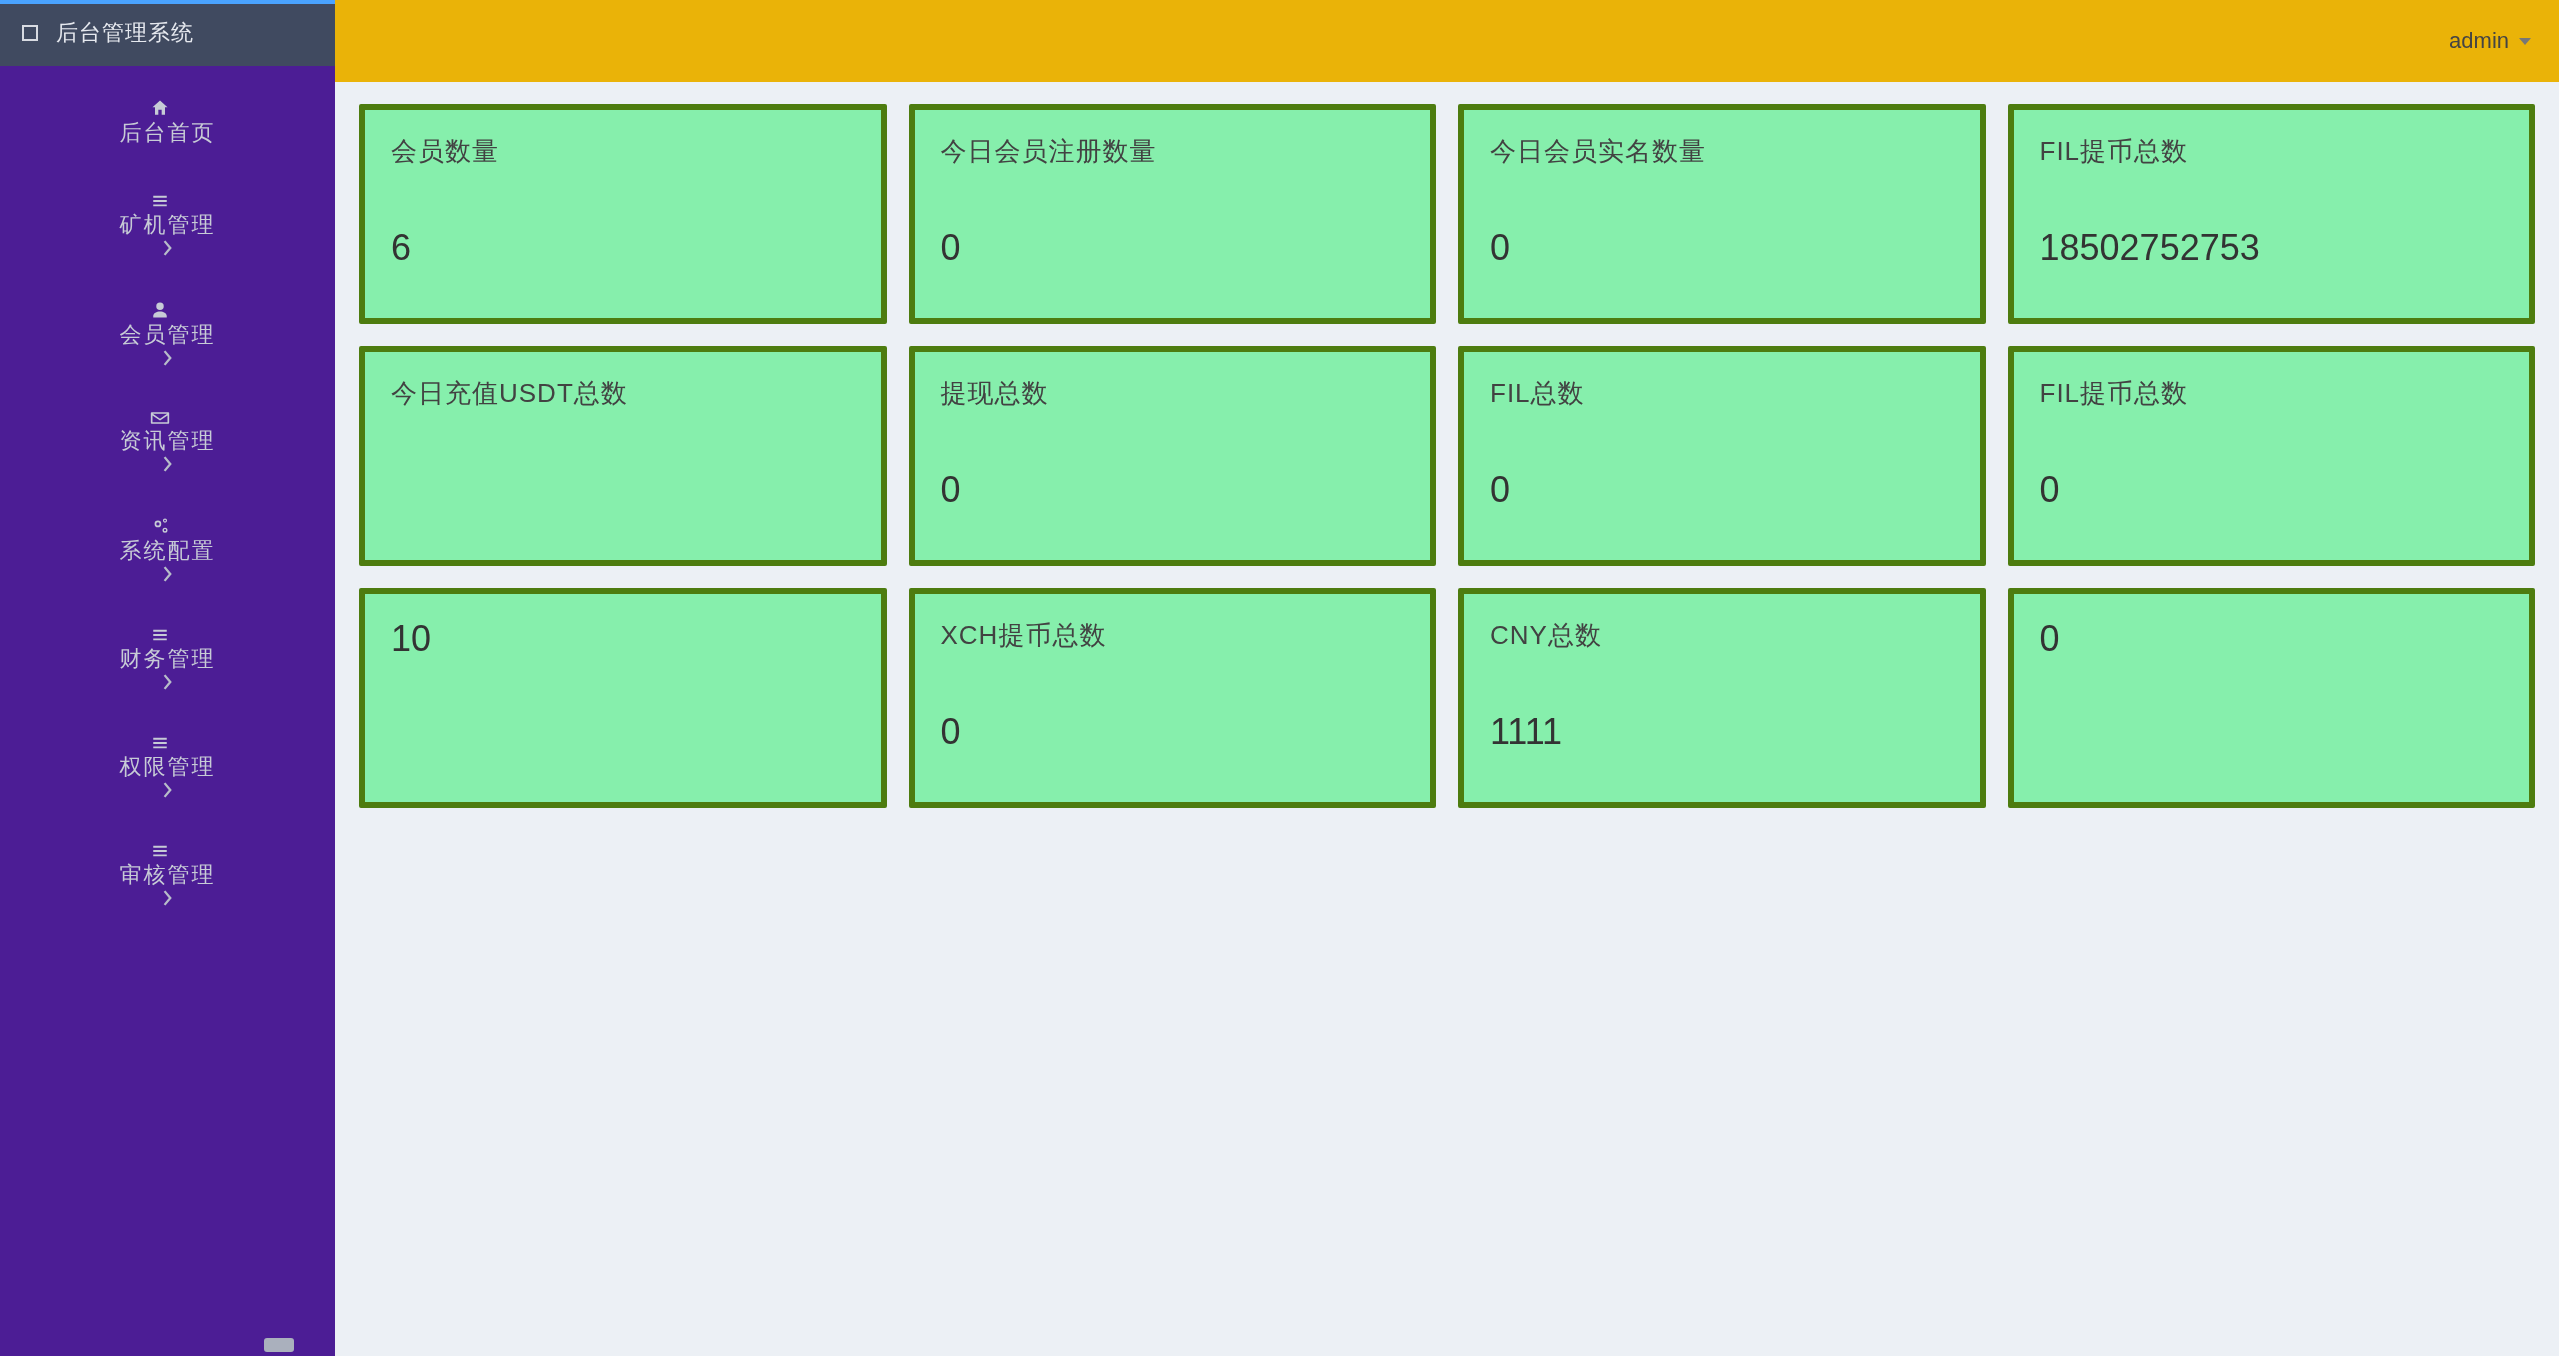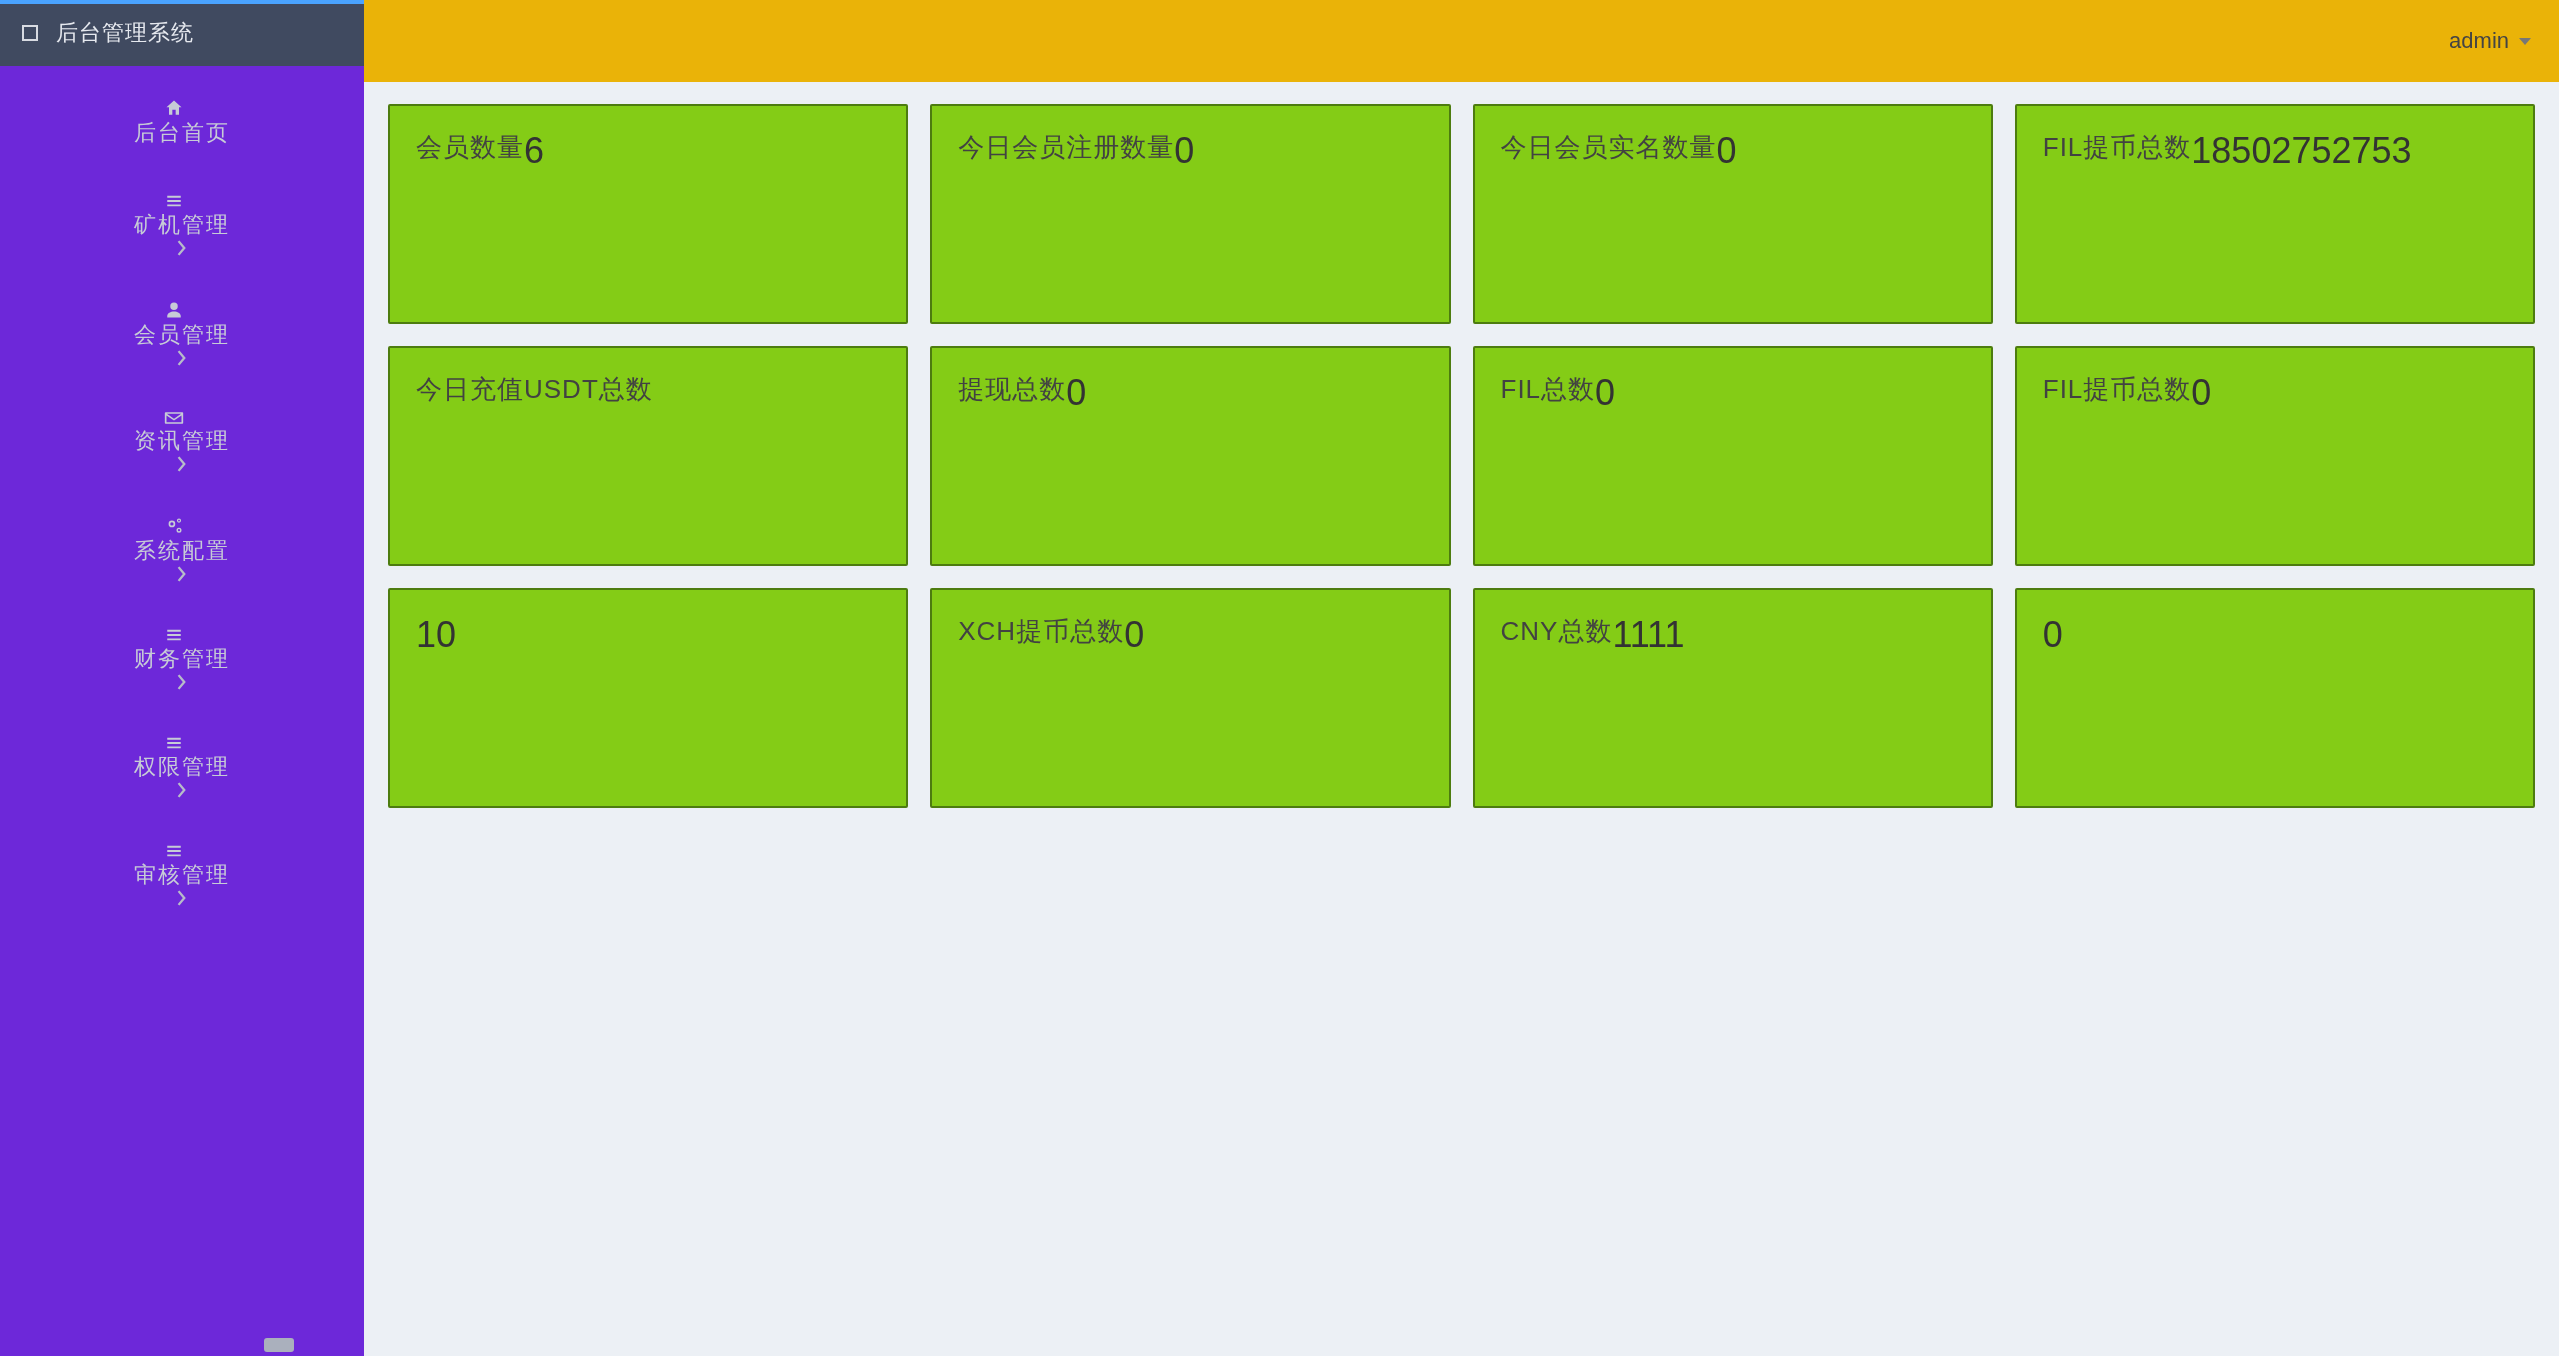--- a/index.html
+++ b/index.html
@@ -13,22 +13,22 @@
       width: 2559px;
       height: 1356px;
       overflow: hidden;
     }
     .layout {
       display: flex;
       width: 100%;
       height: 100%;
     }
     .sidebar {
-      width: 364px;
-      background: #6d28d9;
+      width: 335px;
+      background: #4c1d95;
       flex-shrink: 0;
       display: flex;
       flex-direction: column;
     }
     .sidebar-header {
       background: #404a60;
       padding: 18px 22px;
       display: flex;
       align-items: center;
       gap: 18px;
@@ -117,26 +117,27 @@
       padding: 22px 24px;
       flex: 1;
       overflow: auto;
     }
     .cards {
       display: grid;
       grid-template-columns: repeat(4, 1fr);
       gap: 22px;
     }
     .card {
-      background: #84cc16;
-      border: 2px solid #4d7c0f;
+      background: #86efac;
+      border: 6px solid #4d7c0f;
       border-radius: 2px;
       padding: 24px 26px 30px 26px;
       min-height: 220px;
       display: flex;
+      flex-direction: column;
     }
     .card-title {
       color: #424242;
       font-size: 26px;
       font-weight: 400;
       letter-spacing: 1px;
       margin-bottom: 58px;
     }
     .card-value {
       color: #333;

